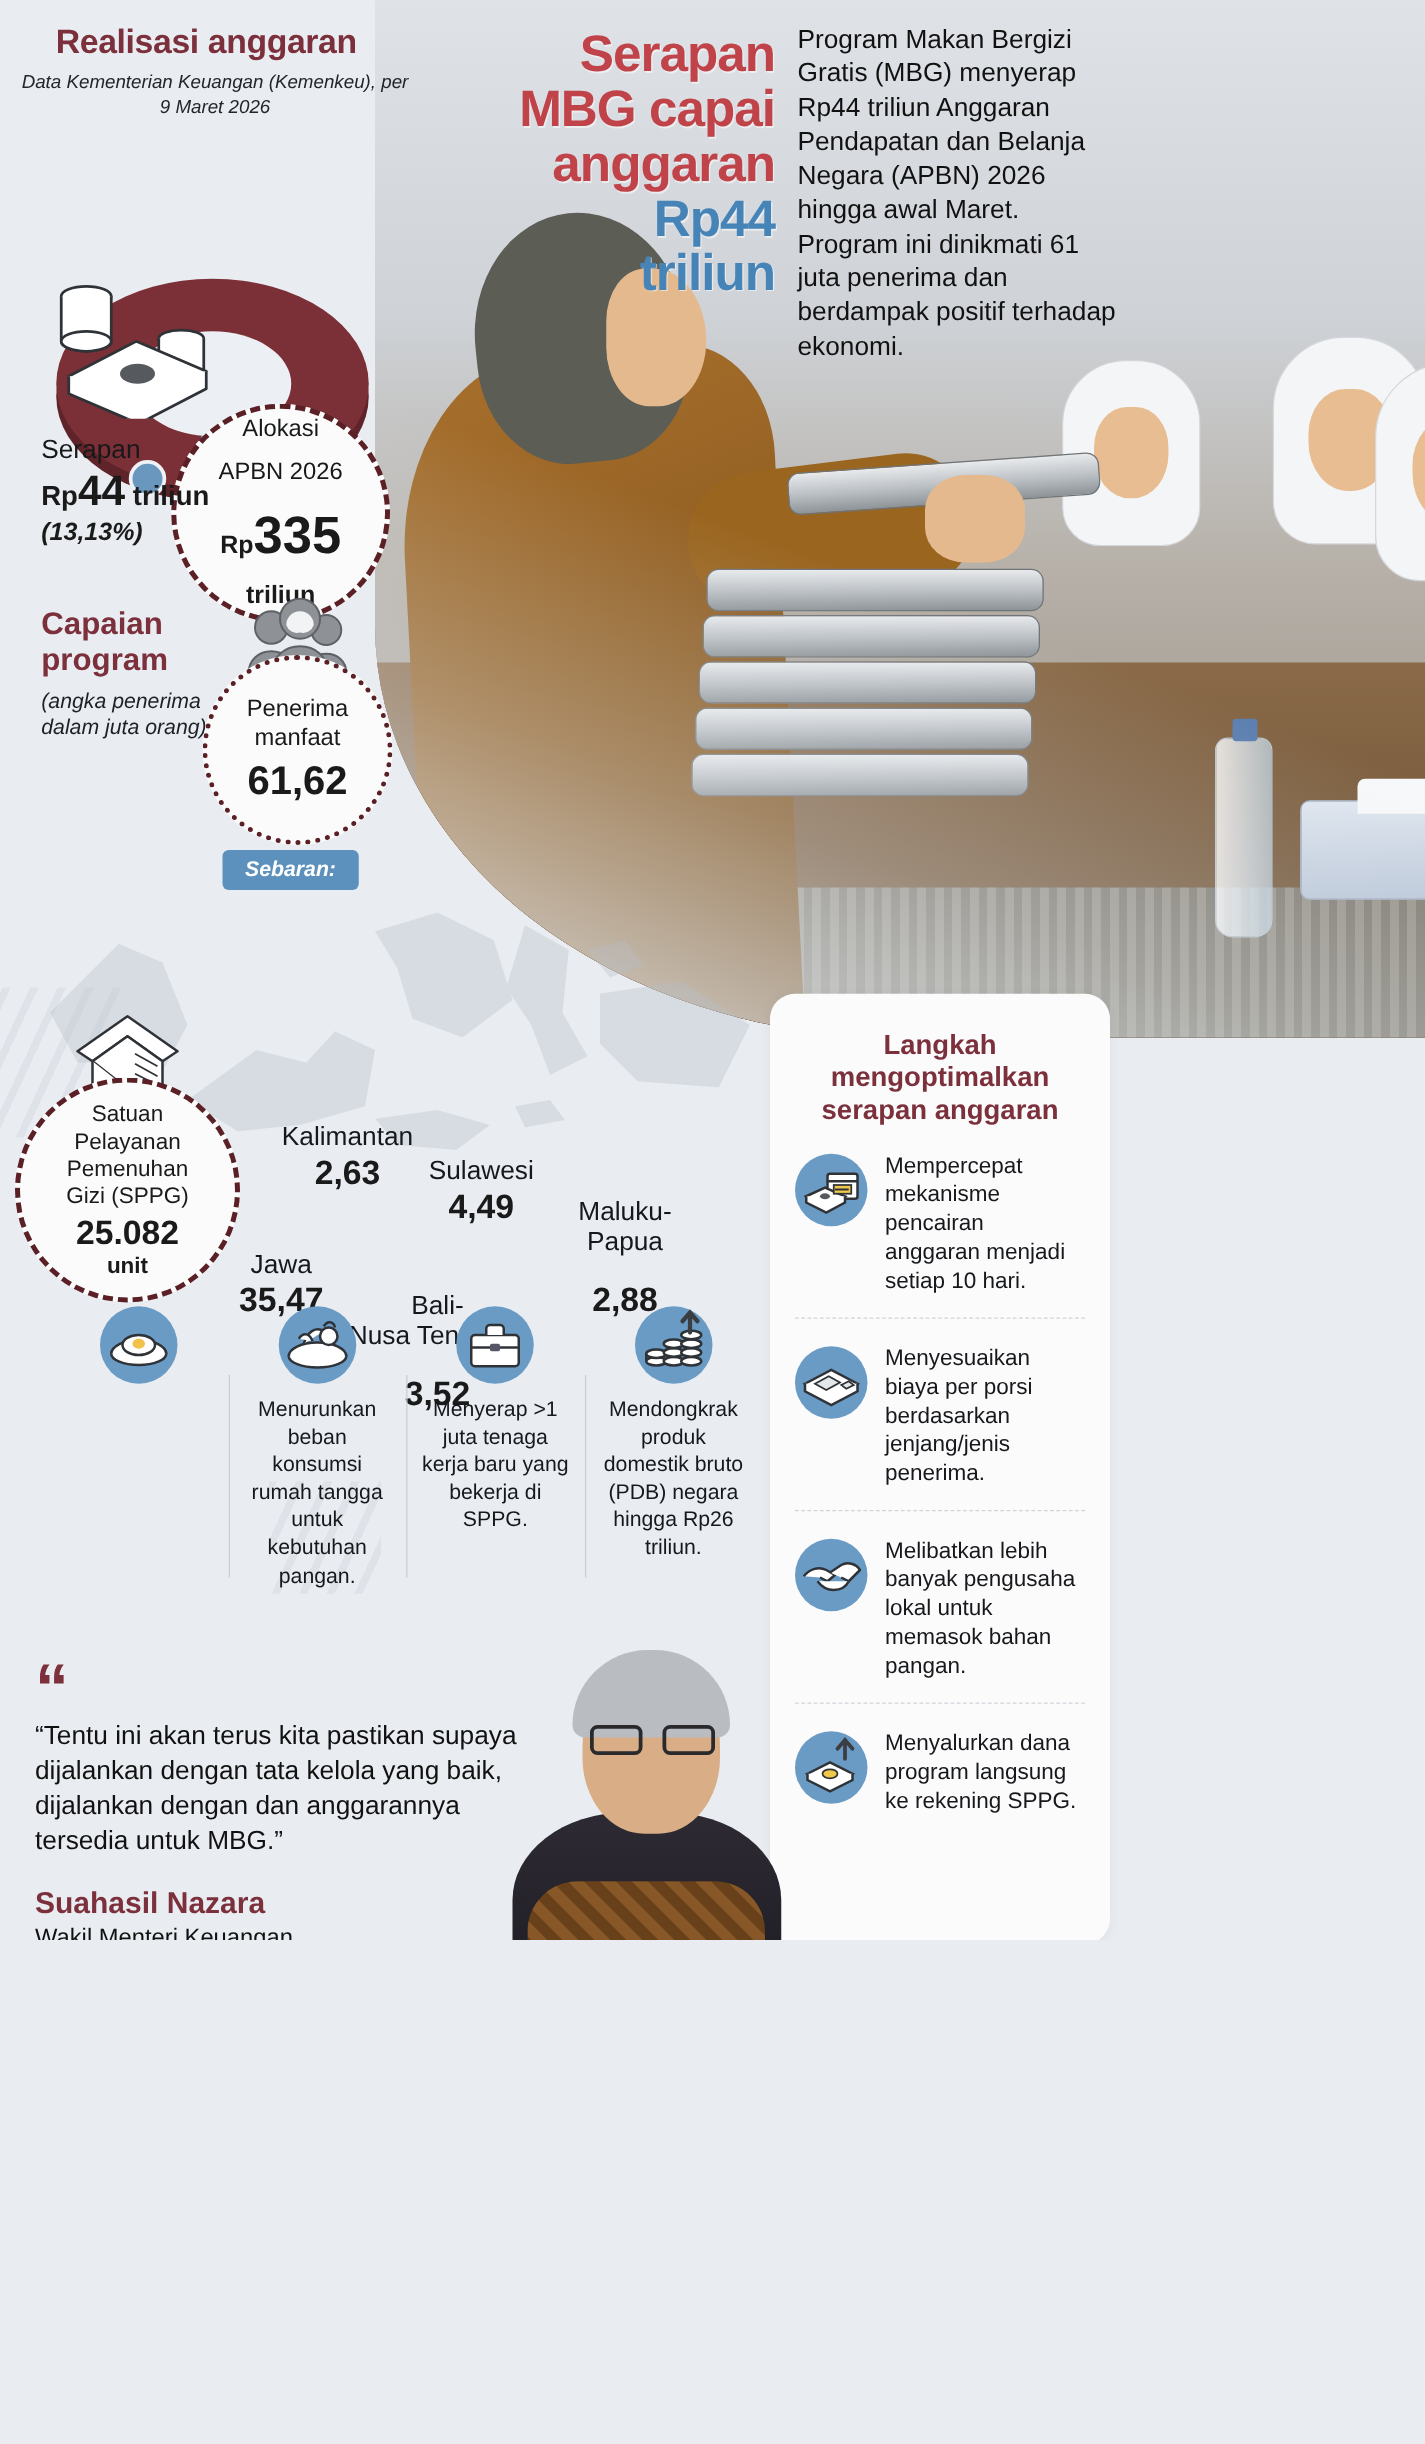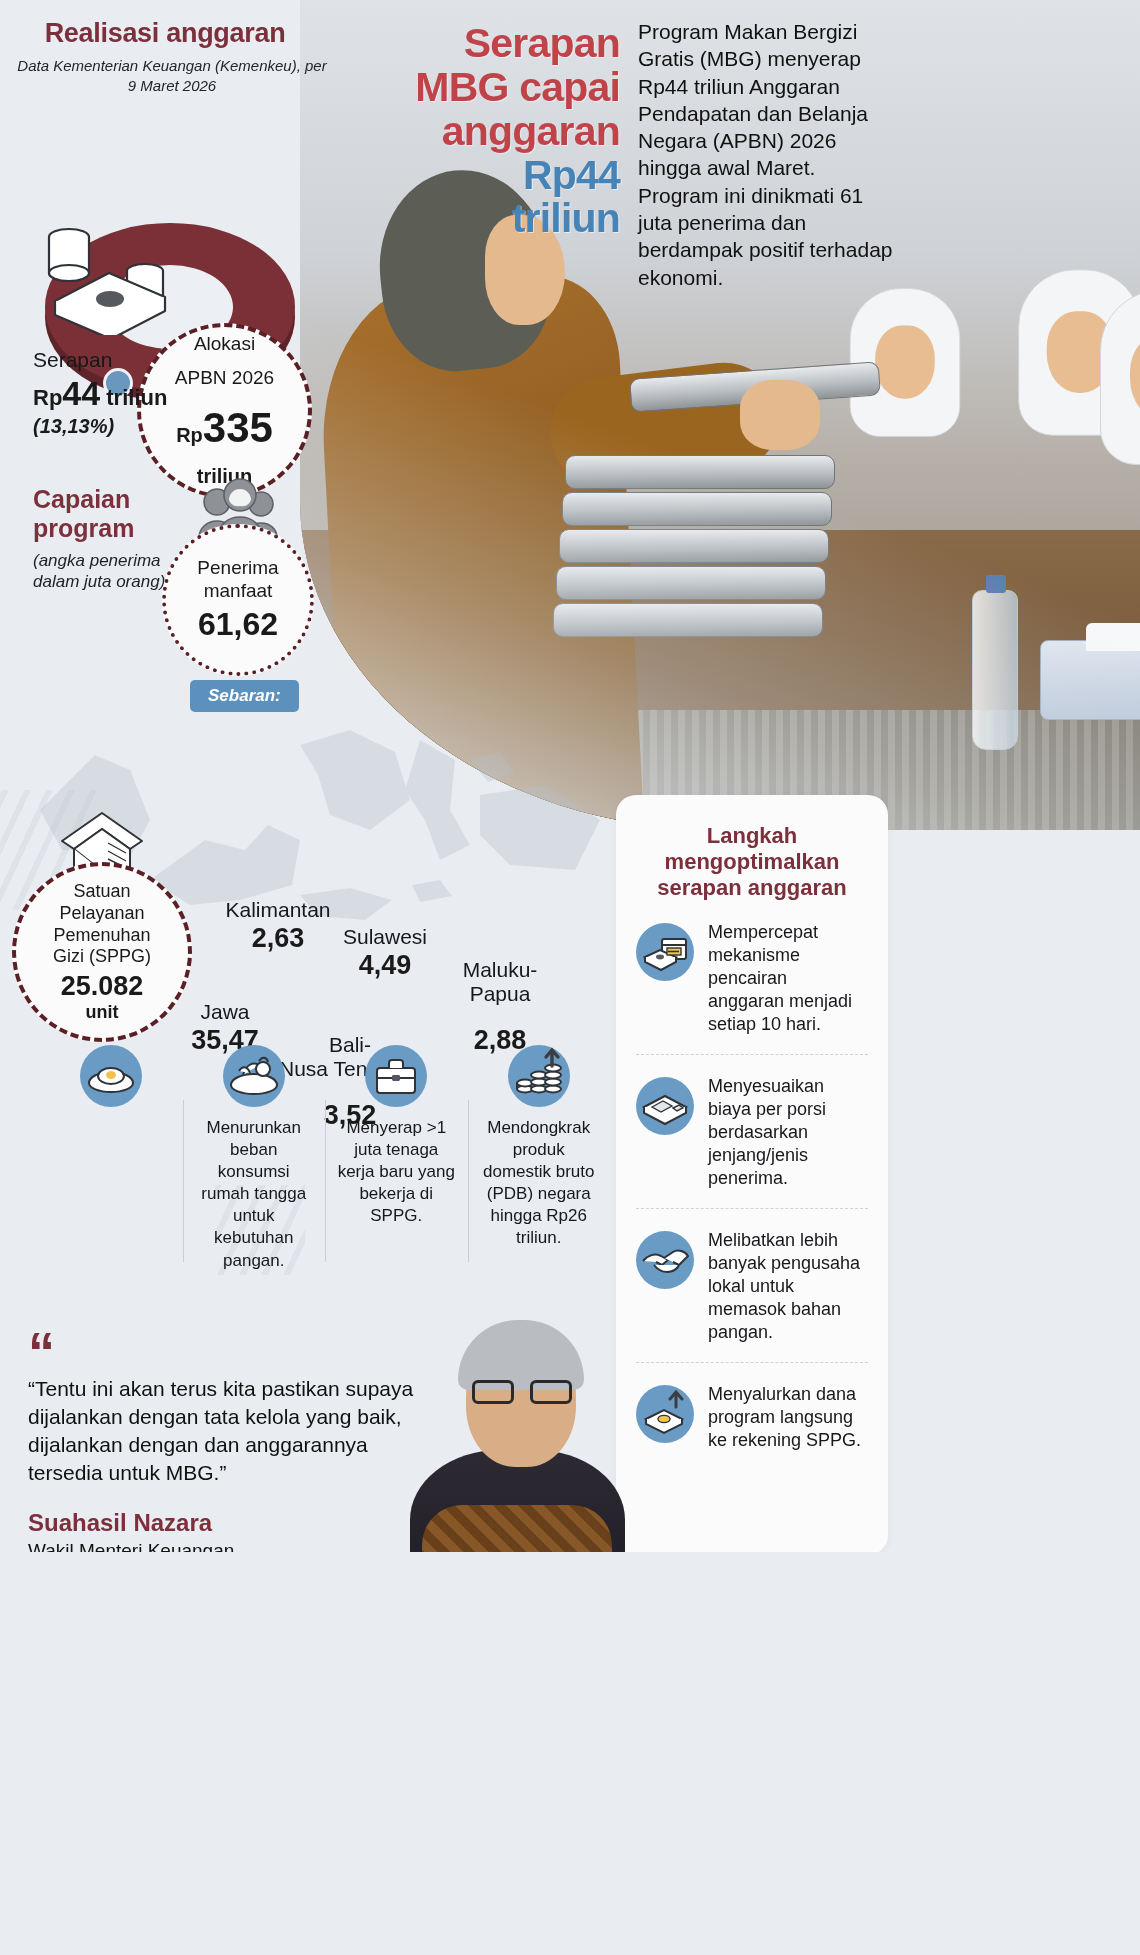--- a/index.html
+++ b/index.html
@@ -182,21 +182,21 @@
     position:absolute; left:162px; top:524px; width:152px; height:152px;
     border-radius:50%; background:#fbfbfb; border:4px dotted #5a2026;
     display:flex; flex-direction:column; align-items:center; justify-content:center;
     text-align:center;
   }
   .penerima-badge .p1 { font-size:19px; line-height:1.2; }
   .penerima-badge .p2 { font-size:32px; font-weight:800; margin-top:4px; }
   .people-icon { position:absolute; left:185px; top:478px; width:110px; height:60px; }
 
   .sebaran-pill {
-    position:absolute; left:190px; top:680px;
+    position:absolute; left:178px; top:680px;
     background:#5d91bd; color:#fff; font-style:italic; font-weight:700;
     font-size:17px; padding:6px 18px; border-radius:5px;
   }
 
   
   .mapbg { position:absolute; left:0; top:700px; width:640px; height:400px; opacity:.35; }
   .region { position:absolute; text-align:center; }
   .region .nm { font-size:21px; color:#16181b; line-height:1.14; }
   .region .vl { font-size:27px; font-weight:800; margin-top:1px; }
 

